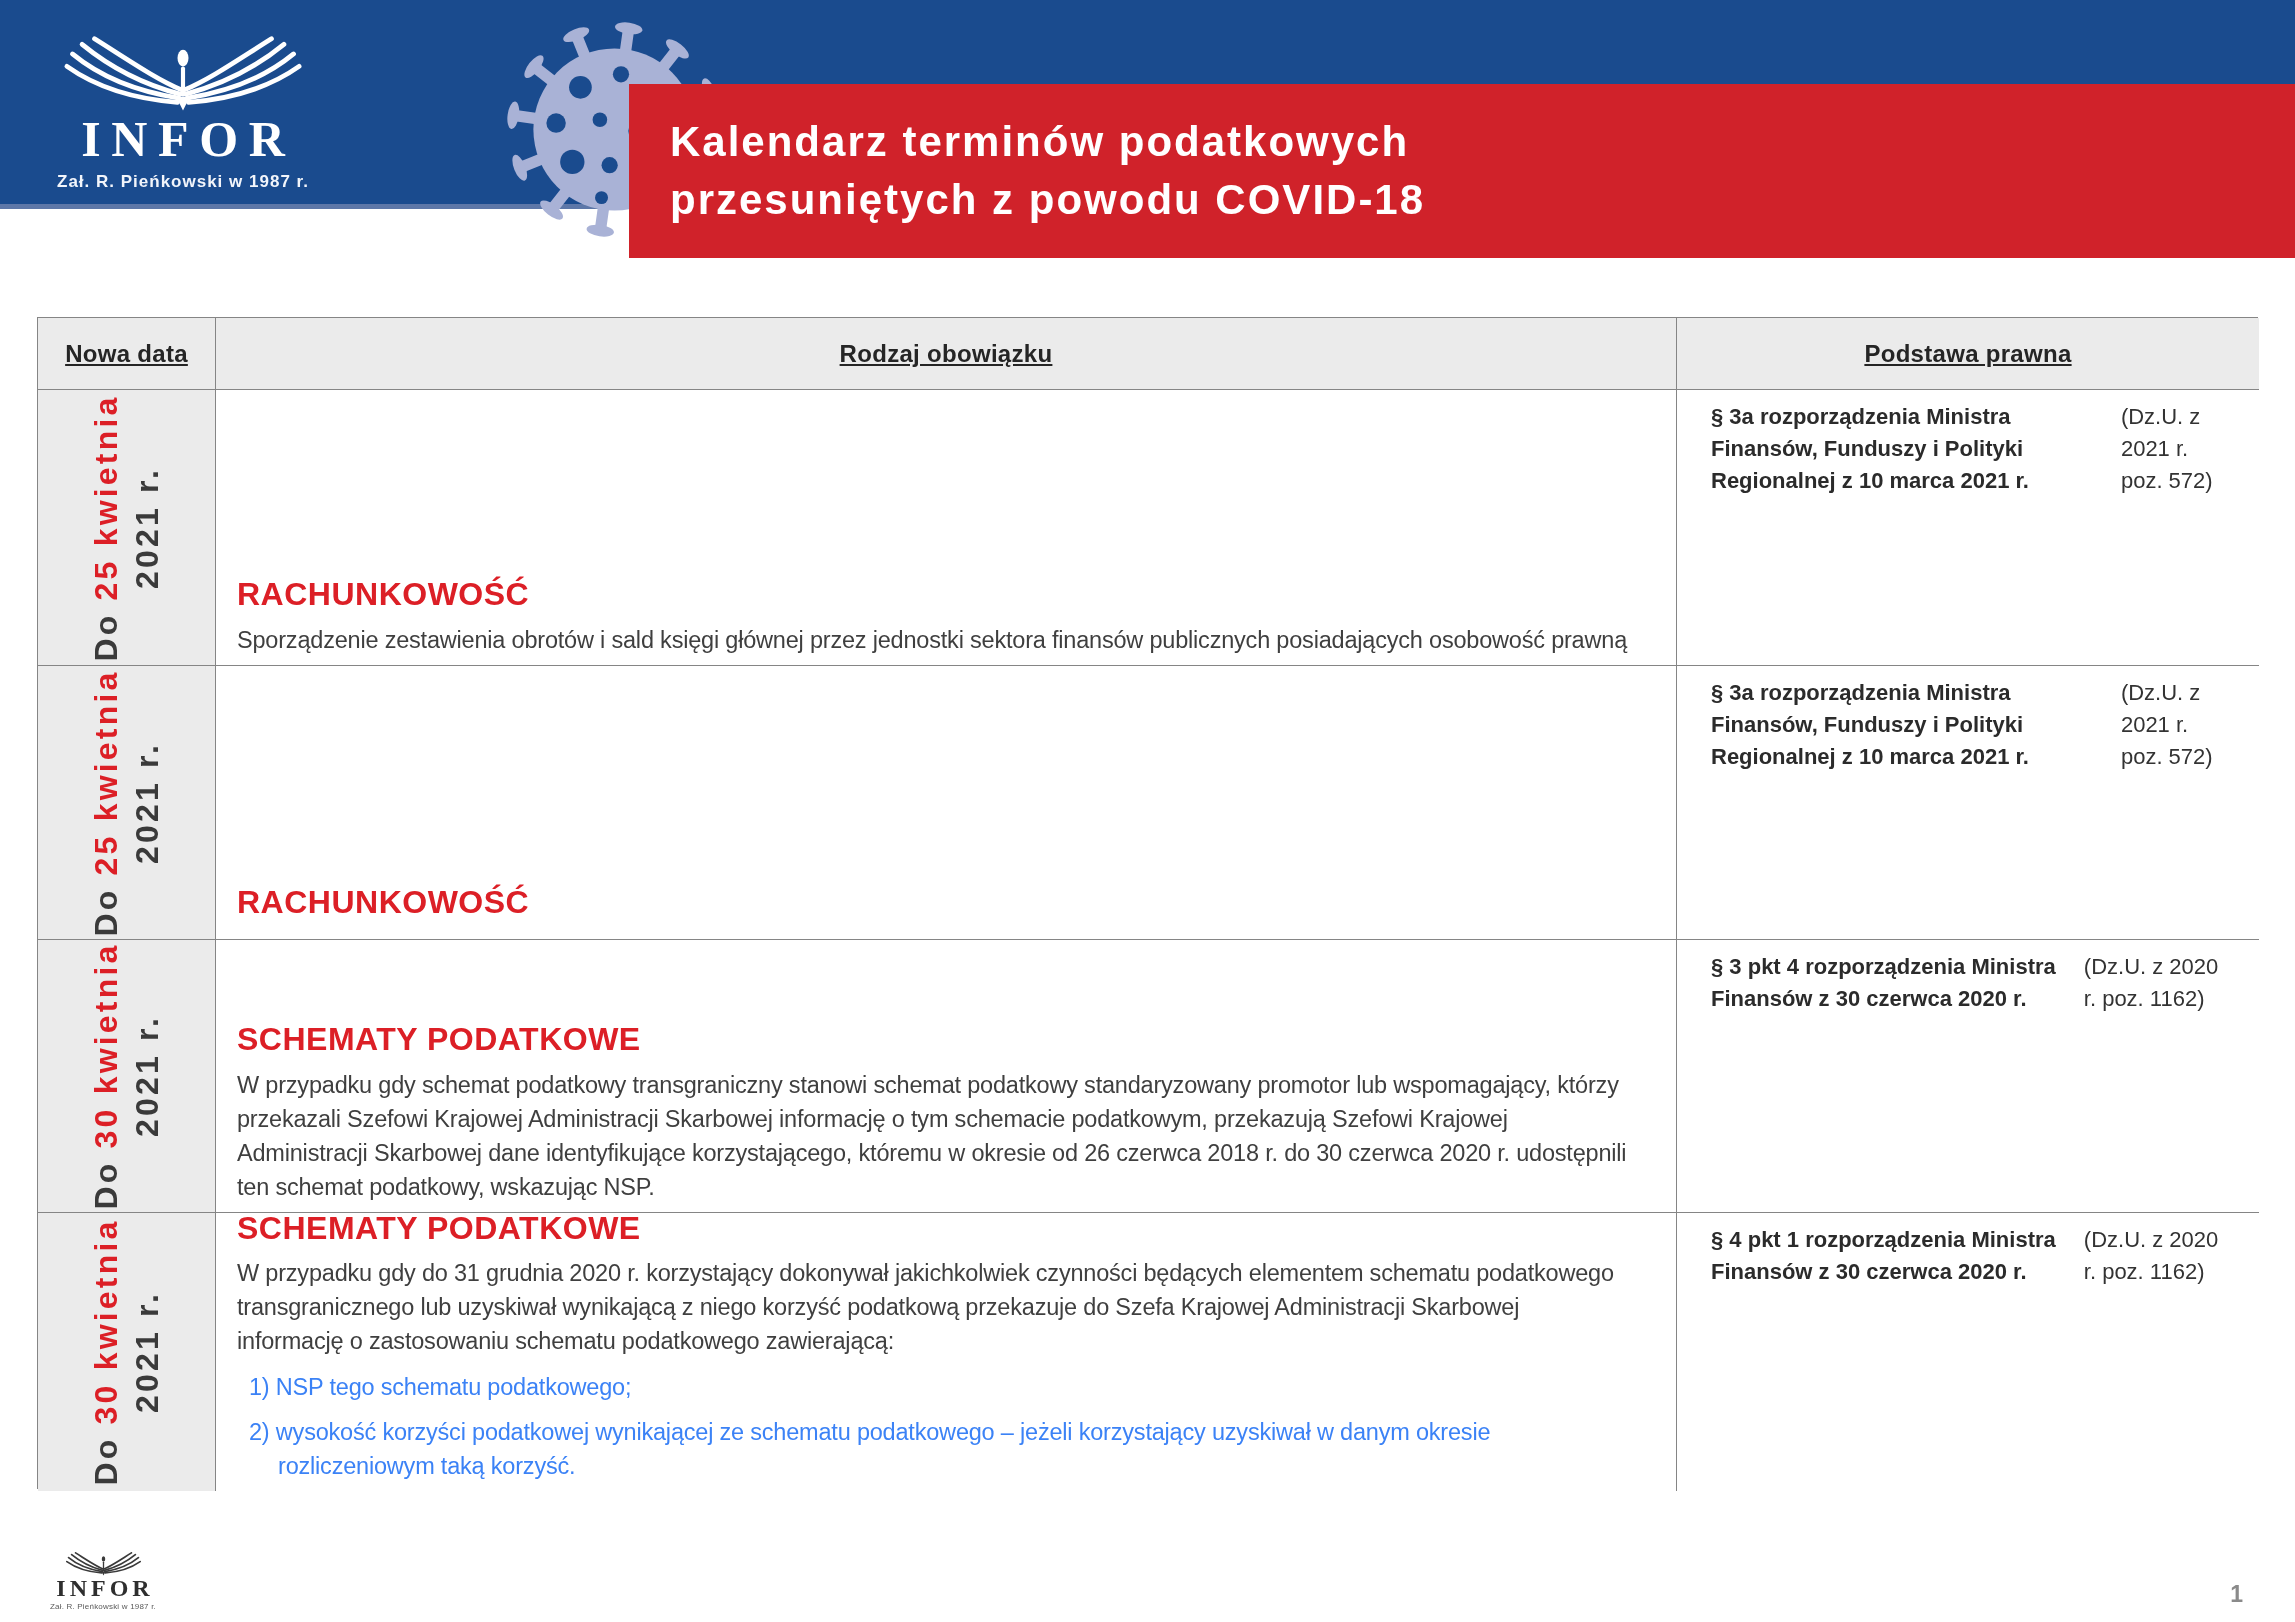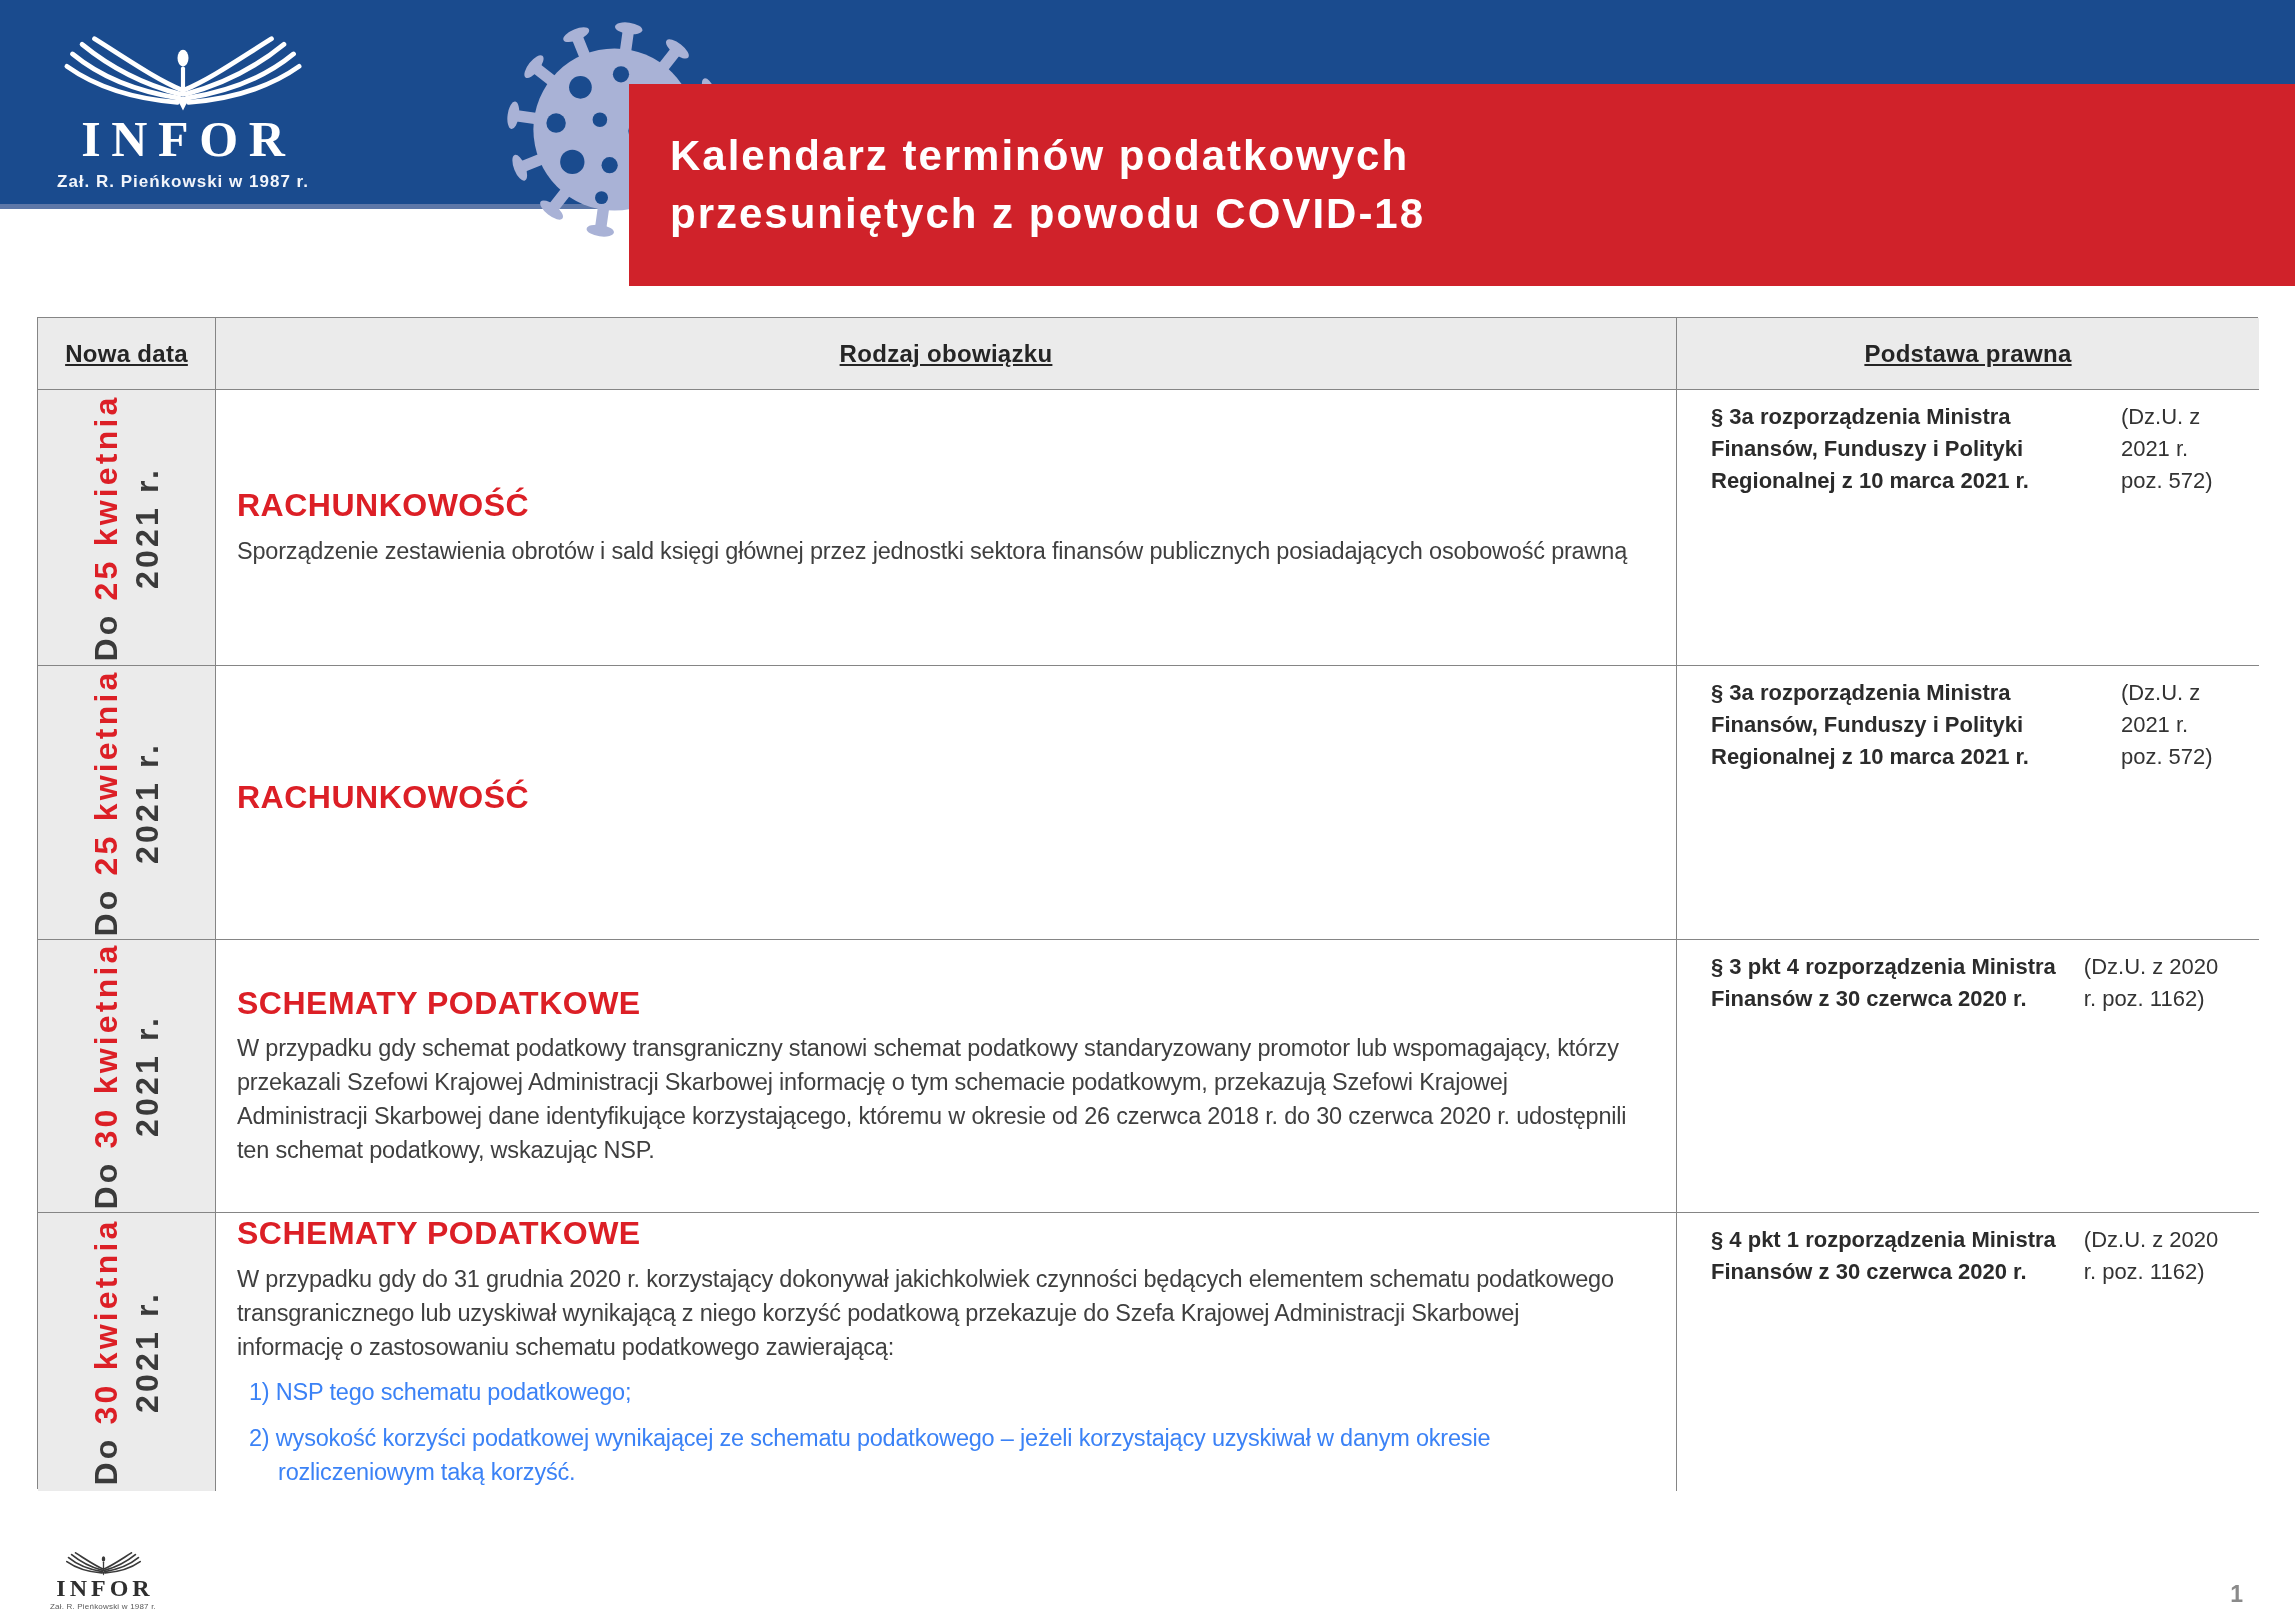--- a/index.html
+++ b/index.html
@@ -12,21 +12,21 @@
 
   
   .topbar { position: absolute; left: 0; top: 0; width: 2295px; height: 84px; background: #1a4b8e; z-index: 0; }
   .logobox {
     position: absolute; left: 0; top: 0; width: 629px; height: 209px;
     background: #1a4b8e; z-index: 0;
     border-bottom: 5.7px solid #5d77a8;
   }
   .virus { position: absolute; left: 505px; top: 20px; width: 219px; height: 219px; z-index: 1; }
   .banner {
-    position: absolute; left: 629px; top: 84px; width: 1666px; height: 202px;
+    position: absolute; left: 629px; top: 84px; width: 1666px; height: 174px;
     background: #d0222a; z-index: 2;
     display: flex; flex-direction: column; justify-content: center;
     padding-left: 41px;
   }
   .banner-line {
     color: #ffffff; font-size: 42px; font-weight: 700;
     line-height: 58px; letter-spacing: 2px; white-space: nowrap;
   }
 
   
@@ -60,21 +60,21 @@
   .datecell { background: #ebebeb; position: relative; }
   .rot {
     position: absolute; top: 50%; left: 50%;
     transform: translate(-50%, -50%) rotate(-90deg);
     white-space: nowrap; text-align: center;
     font-size: 32px; font-weight: 700; letter-spacing: 3.2px; line-height: 41px;
     color: #3a3a3a;
   }
   .rot .day { color: #dc1f26; }
   .obcell {
-    background: #ffffff; display: flex; flex-direction: column; justify-content: center;
+    background: #ffffff; display: flex; flex-direction: column; justify-content: flex-end;
     padding: 8px 49px 8px 21px;
   }
   .ob-heading {
     color: #dc1f26; font-size: 32px; font-weight: 700; letter-spacing: 0.5px;
     margin-bottom: 9.7px;
   }
   .ob-par { color: #3f3f3f; font-size: 23.5px; line-height: 34px; letter-spacing: -0.2px; }
   .ob-par + .ob-par { margin-top: 13px; }
   .ob-li {
     color: #3b82f6; font-size: 23.5px; line-height: 34px; letter-spacing: -0.2px;

